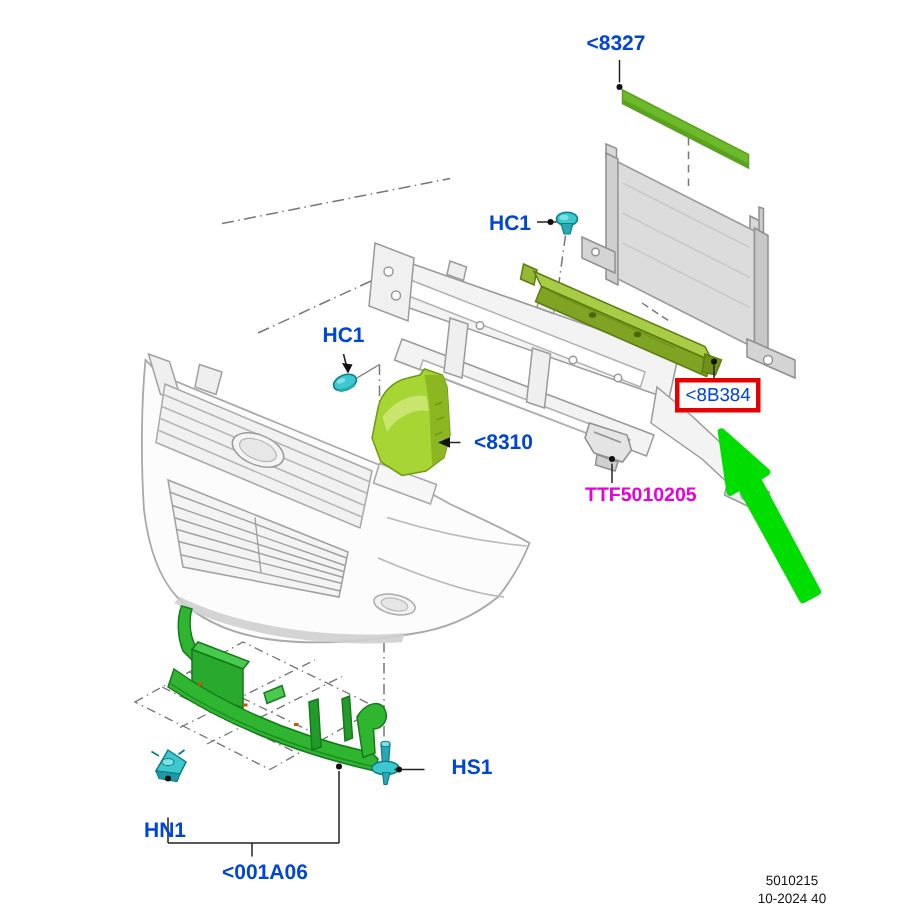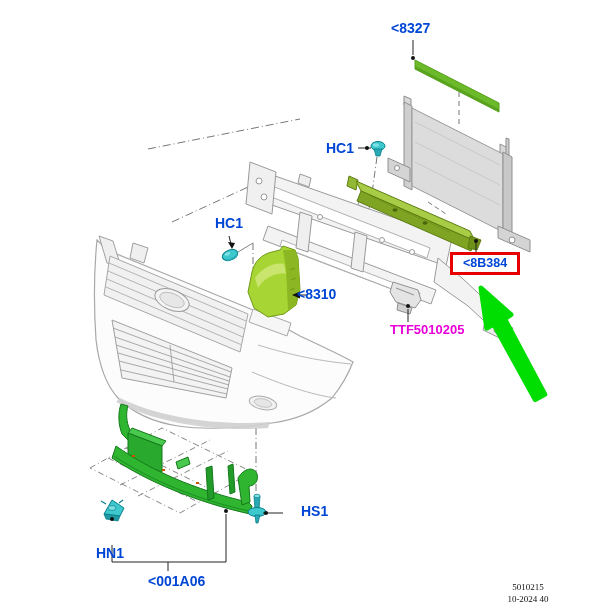--- a/index.html
+++ b/index.html
@@ -5,30 +5,30 @@
   html,body{margin:0;padding:0;background:#fff;}
   .stage{position:relative;width:612px;height:615px;background:#ffffff;overflow:hidden;
          font-family:"Liberation Sans", sans-serif;}
   .stage svg{position:absolute;left:0;top:0;}
   .lbl{position:absolute;font-weight:bold;font-size:14px;color:#0046d5;white-space:nowrap;
        line-height:14px;cursor:pointer;z-index:5;}
   .lbl.magenta{color:#e800d8;font-size:13px;margin-left:20px;}
   #lbl-8327{left:391px;top:21px;}
   #lbl-hc1-top{left:326px;top:141px;}
   #lbl-hc1-left{left:215px;top:216px;}
-  #lbl-8310{left:297px;top:287px;}
+  #lbl-8310{left:316px;top:287px;}
   #lbl-ttf{left:370px;top:323px;}
   #lbl-hn1{left:96px;top:546px;}
   #lbl-hs1{left:285px;top:504px;padding-left:16px;}
   #lbl-001a06{left:148px;top:574px;}
   .selbox{position:absolute;left:450px;top:252px;border:3px solid #e60000;background:#ffffff;
-          padding:2px 10px;font-weight:bold;font-size:12.5px;color:#0046d5;line-height:13px;
+          padding:2px 4px;font-weight:normal;font-size:12.5px;color:#0046d5;line-height:13px;
           white-space:nowrap;cursor:pointer;z-index:6;}
   .footer{position:absolute;left:478px;top:581px;width:100px;text-align:center;font-size:9px;
-          color:#111;line-height:12px;z-index:5;font-family:Liberation Serif, serif;}
+          color:#111;line-height:12px;z-index:5;}
 </style>
 </head>
 <body>
 
 <div class="stage">
 
 <svg width="612" height="615" viewBox="0 0 612 615">
 
   <g stroke="#777" stroke-width="1" fill="none">
     <path d="M148,149 L300,119" stroke-dasharray="8,3,1,3"></path>

